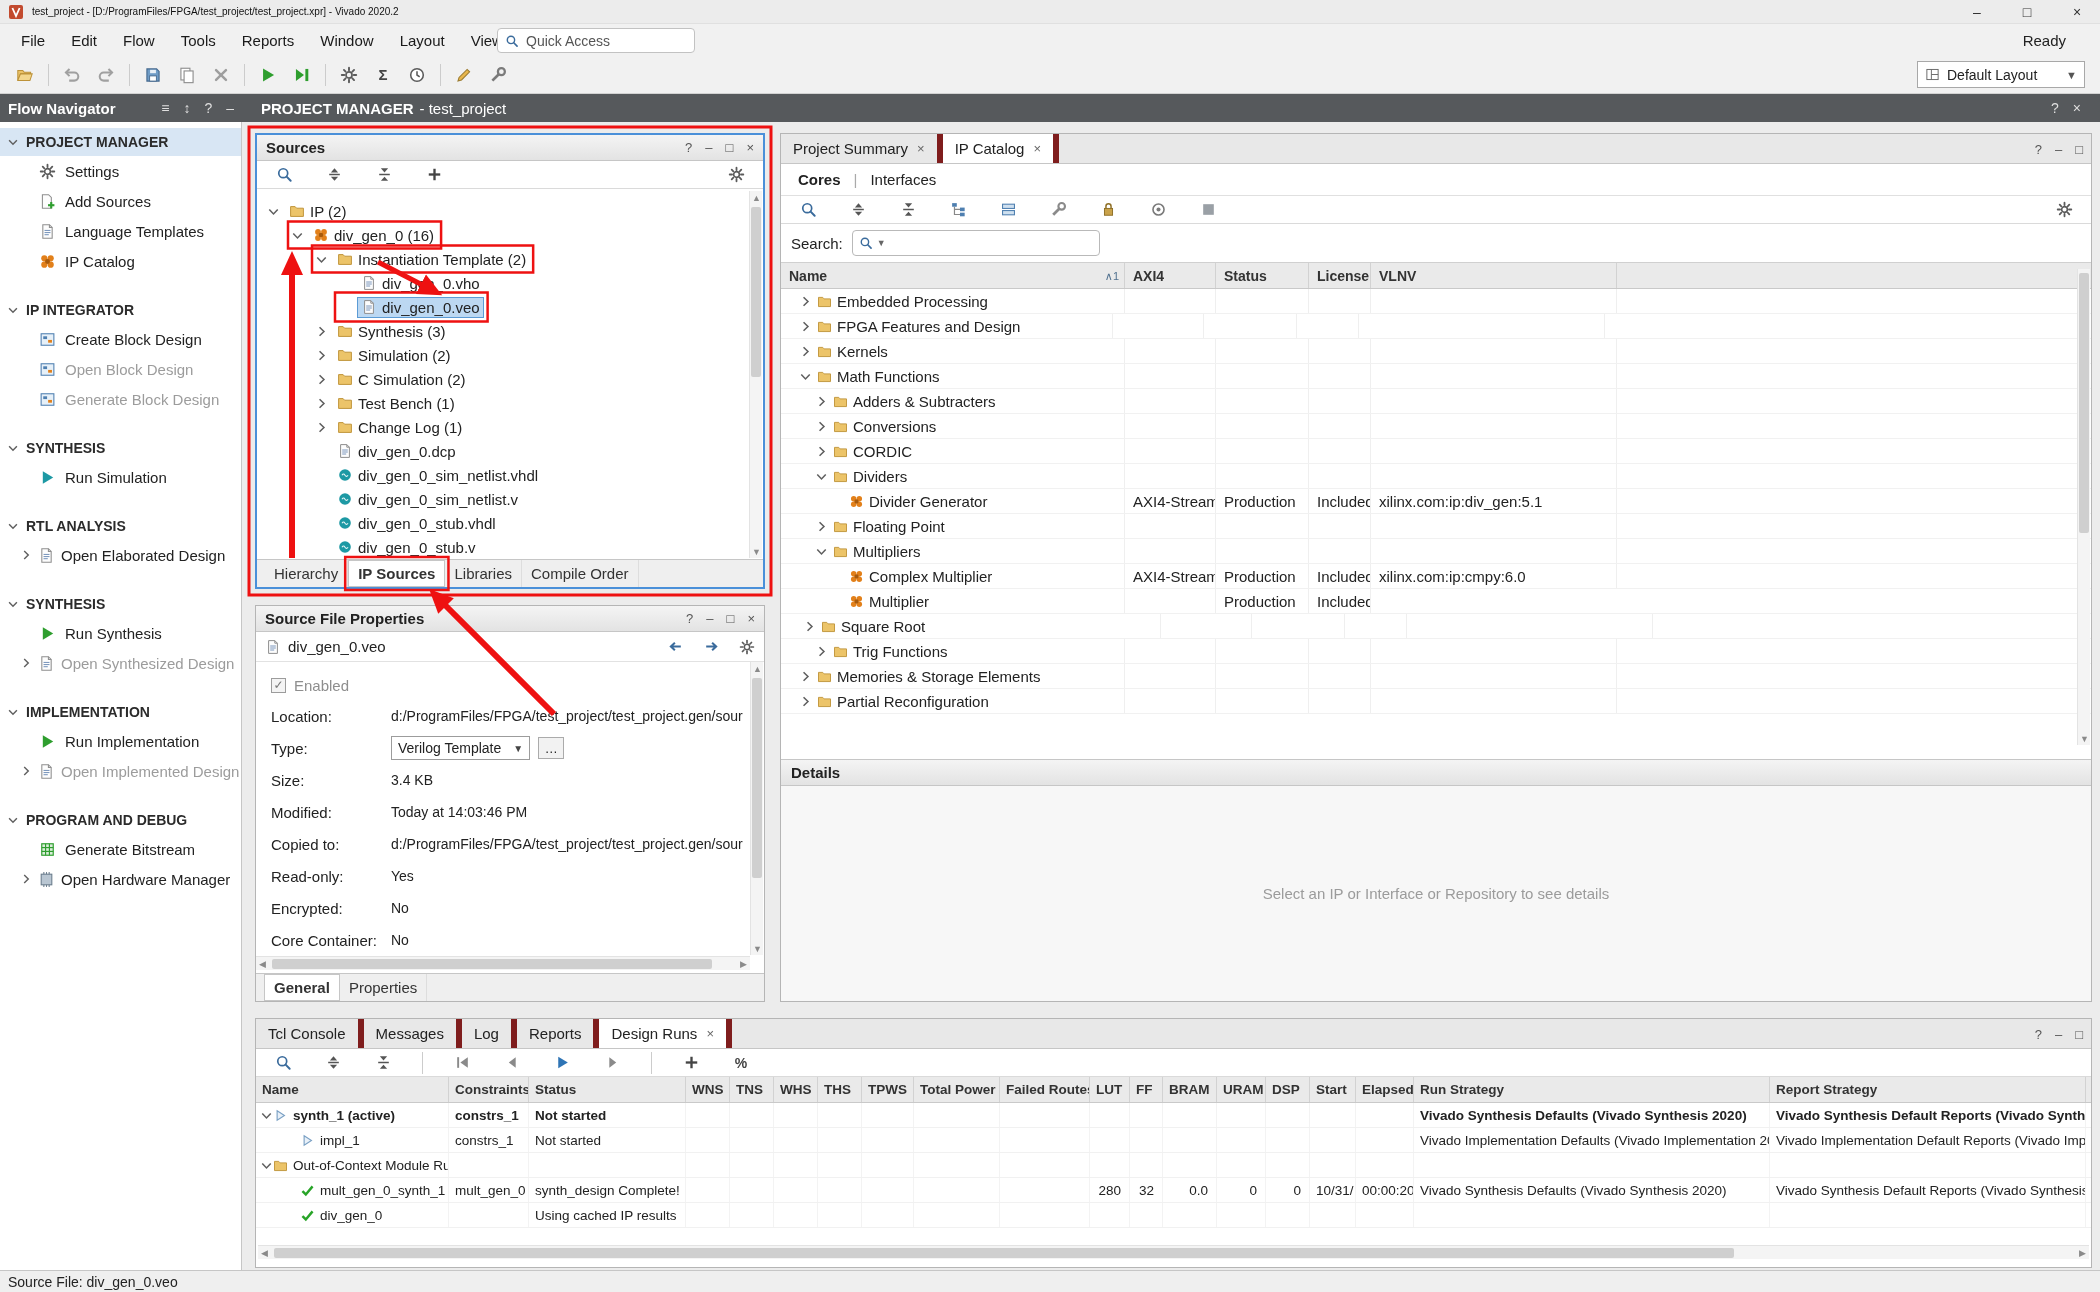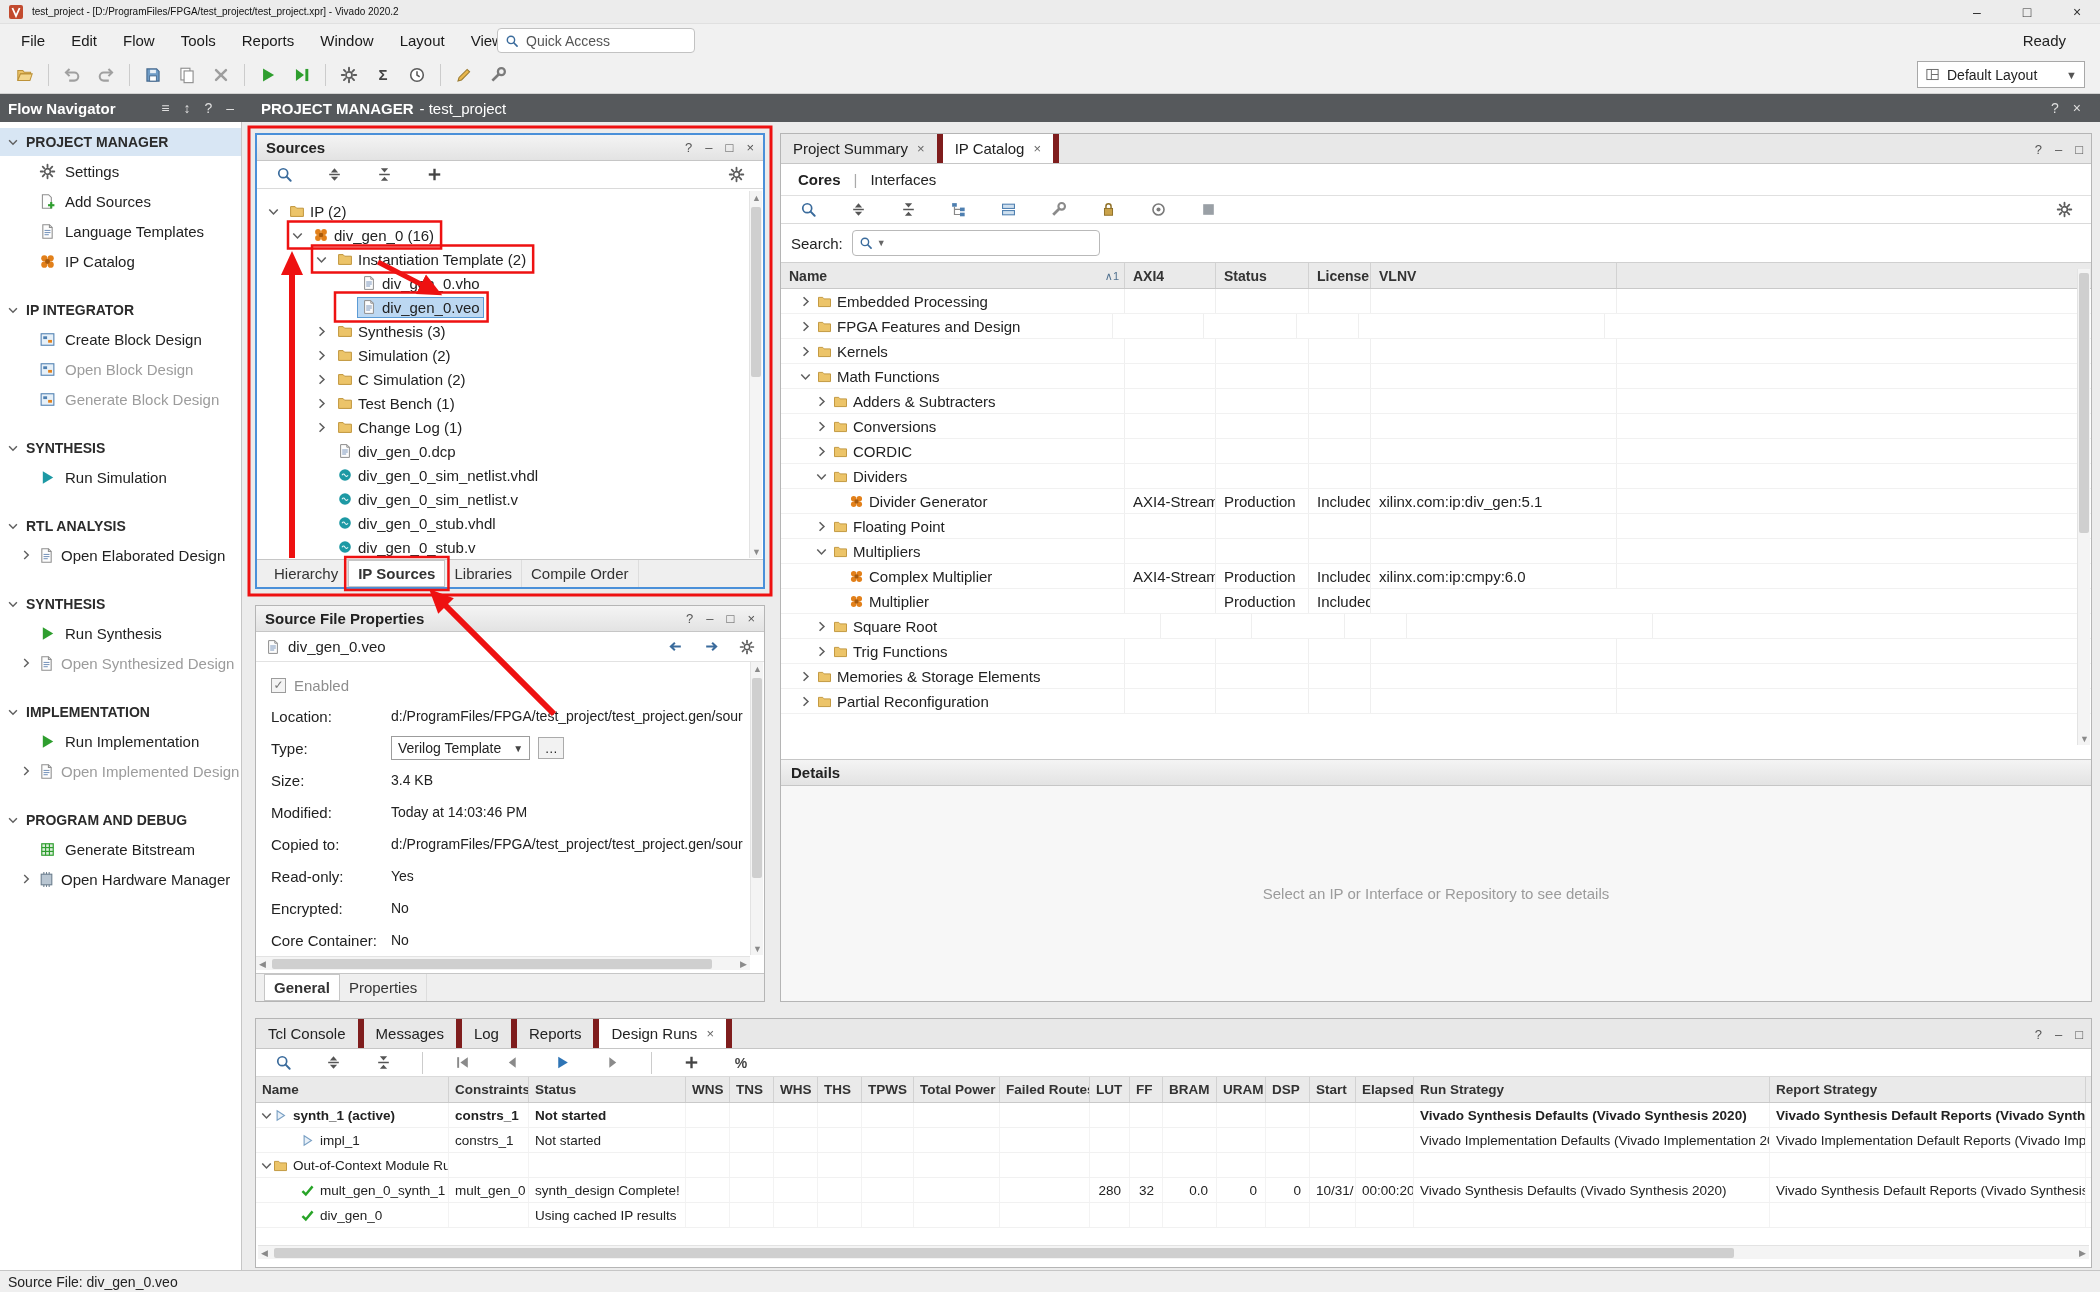--- a/index.html
+++ b/index.html
@@ -1402,21 +1402,21 @@
             </span>
             <span class="lbl">Multiplier</span>
           </span>
           <span class="cat-cell" style="width: 91px;"></span>
           <span class="cat-cell" style="width: 93px;">Production</span>
           <span class="cat-cell" style="width: 62px;">Included</span>
           <span class="cat-cell" style="width: 246px; margin-top: 44px;">xilinx.com:ip:mult_gen:12.0</span>
           <span class="cat-cell" style="flex: 1 1 0%; border-right: none; border-bottom: none;"></span>
         </div>
         <div class="cat-row">
-          <span class="cat-cell cat-name" style="width: 380px; padding-left: 34px;">
+          <span class="cat-cell cat-name" style="width: 380px; padding-left: 22px;">
             <span class="ic" style="width: 13px; height: 13px;">
               <svg width="13" height="13" viewBox="0 0 16 16">
                 <path d="M5.6 2.8 L11 8 L5.6 13.2" fill="none" stroke="#5F5F5F" stroke-width="1.9"></path>
               </svg>
             </span>
             <span class="ic" style="width: 15px; height: 15px;">
               <svg width="15" height="15" viewBox="0 0 16 16">
                 <path d="M1.6 13.4 V3.6 H6.1 L7.6 5.2 H14.4 V13.4 Z" fill="#ECC469" stroke="#C0953C" stroke-width="1"></path>
               </svg>
             </span>

